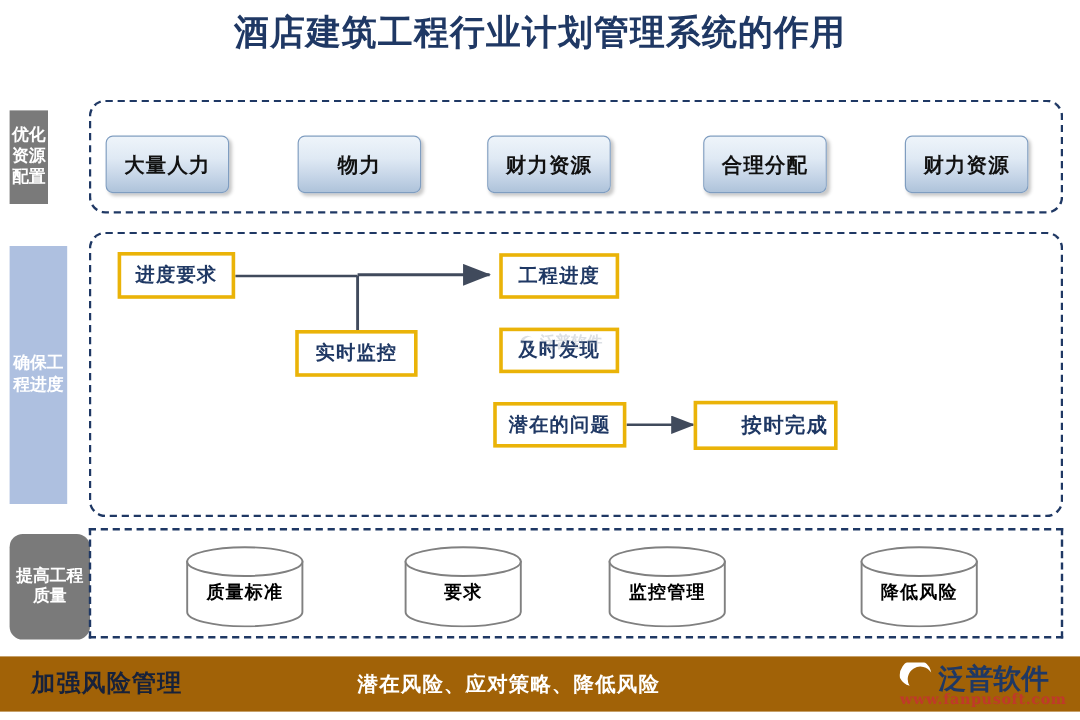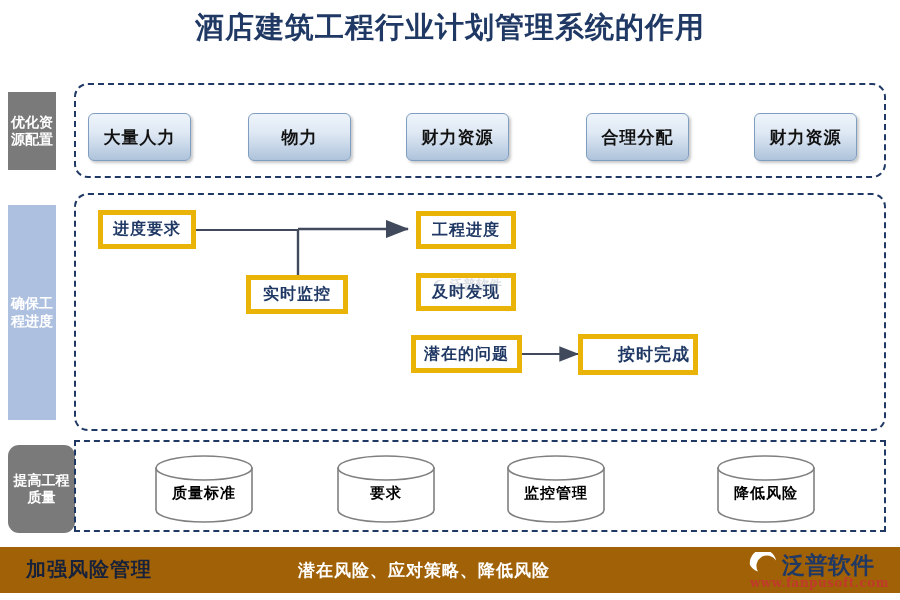--- a/index.html
+++ b/index.html
@@ -71,21 +71,21 @@
     color: #111111;
     letter-spacing: 1px;
   }
 
   
   .cyan-box {
     position: absolute;
     display: flex;
     align-items: center;
     justify-content: center;
-    border: 5px solid #eab308;
+    border: 3px solid #eab308;
     background: #ffffff;
     font-family: "DejaVu Serif", "Liberation Serif", serif;
     font-size: 16px;
     font-weight: 700;
     color: #1f3864;
     letter-spacing: 1px;
   }
 
   .connector-svg {
     position: absolute;
@@ -183,21 +183,21 @@
     color: #8a97a8;
   }
 </style>
 </head>
 <body>
 
 <div id="canvas">
 
   <div class="page-title">酒店建筑工程行业计划管理系统的作用</div>
 
-  <div class="band-label gray" style="left:8px; top:92px; width:48px; height:78px;">
+  <div class="band-label gray" style="left:8px; top:92px; width:32px; height:78px;">
     <span>优化资源配置</span>
   </div>
 
   <div class="dashed-box" style="left:74px; top:83px; width:812px; height:95px;"></div>
 
   <div class="pill" style="left:88px; top:113px; width:103px; height:48px;">
     <span>大量人力</span>
   </div>
   <div class="pill" style="left:248px; top:113px; width:103px; height:48px;">
     <span>物力</span>

